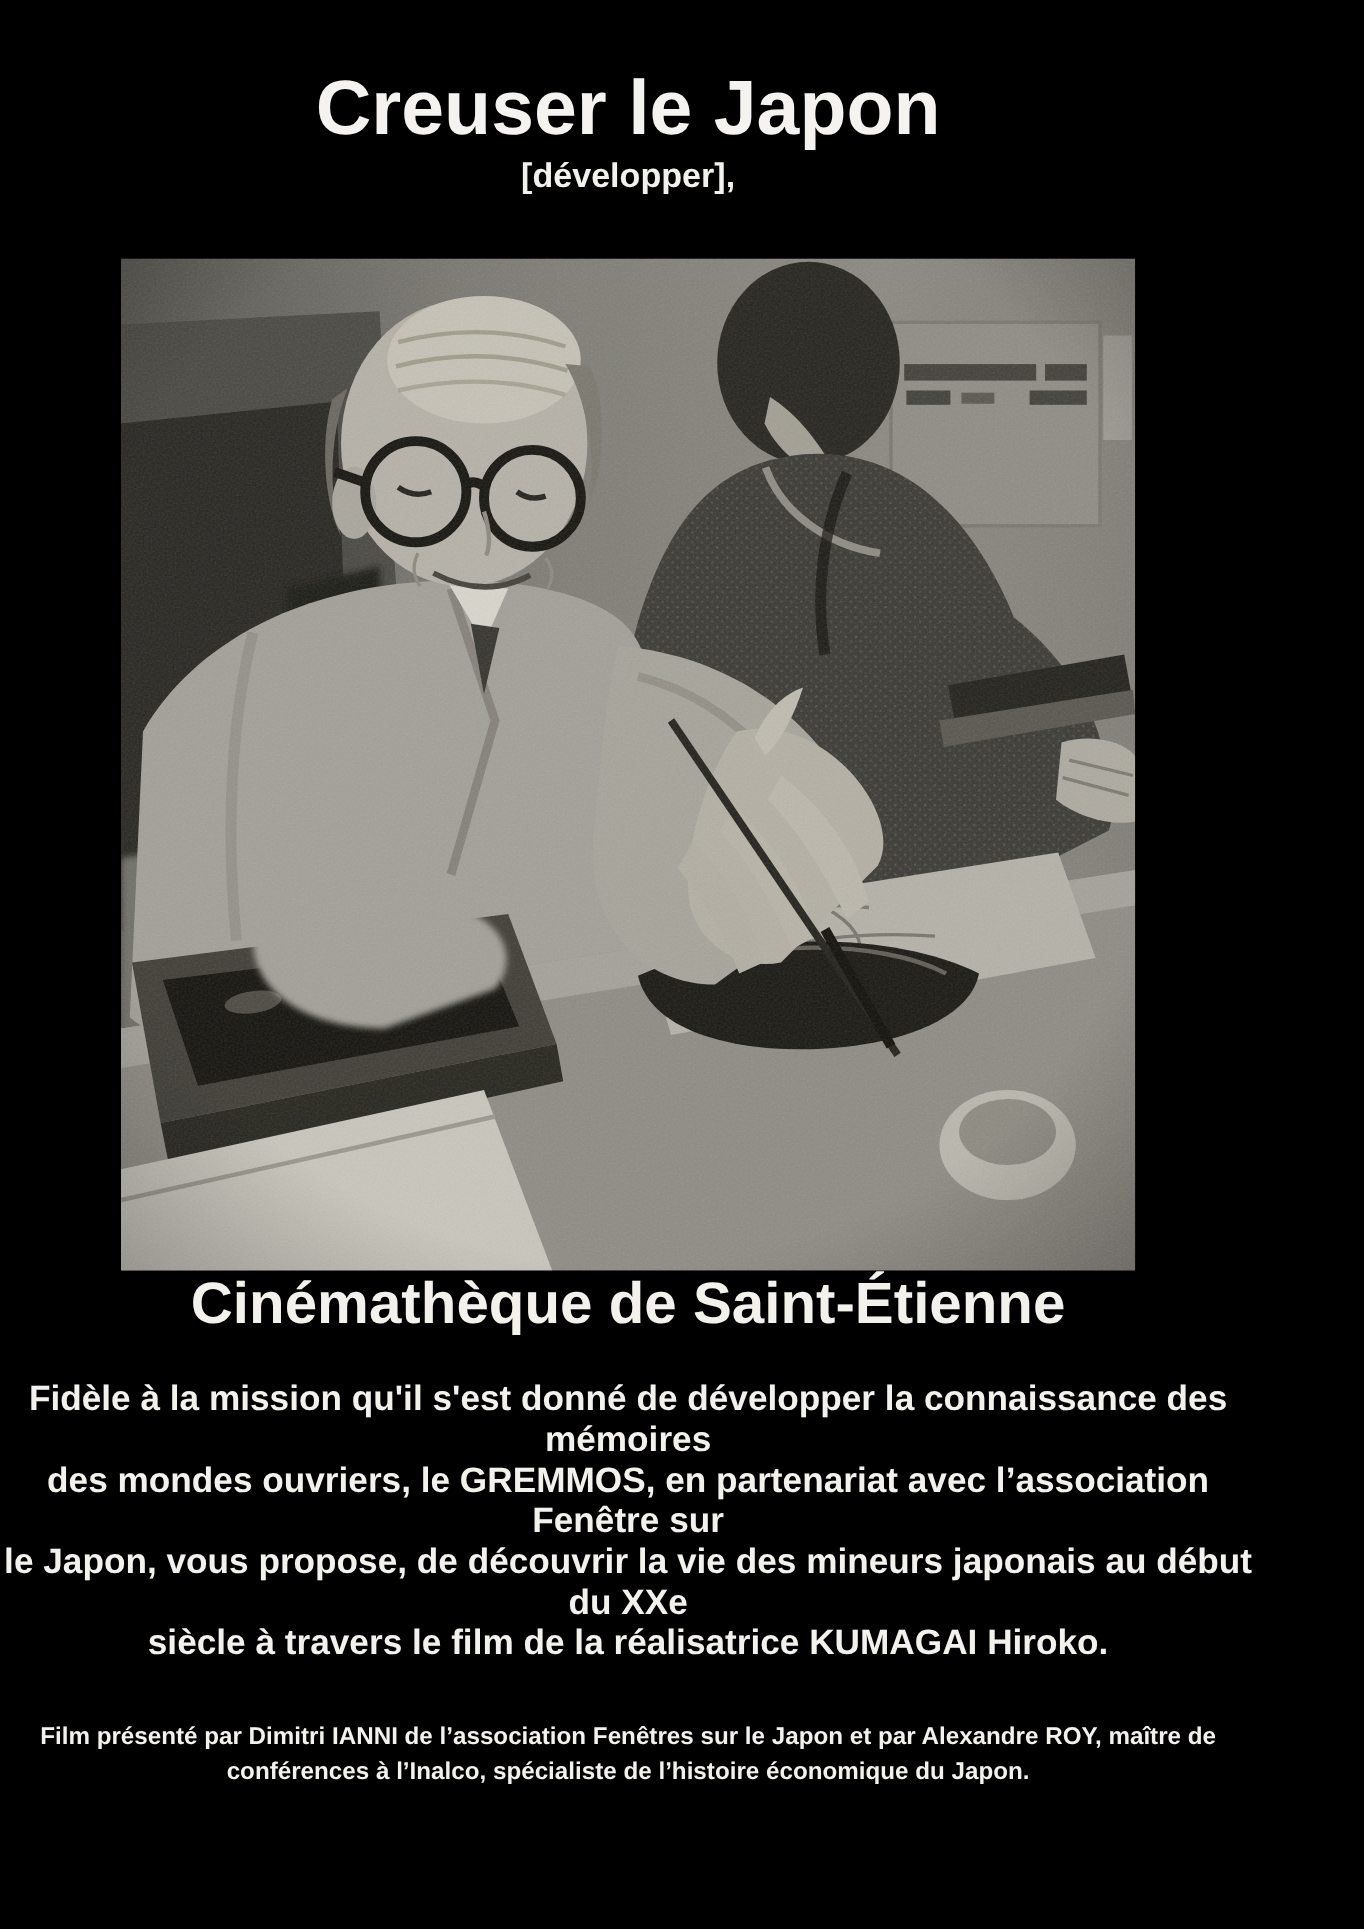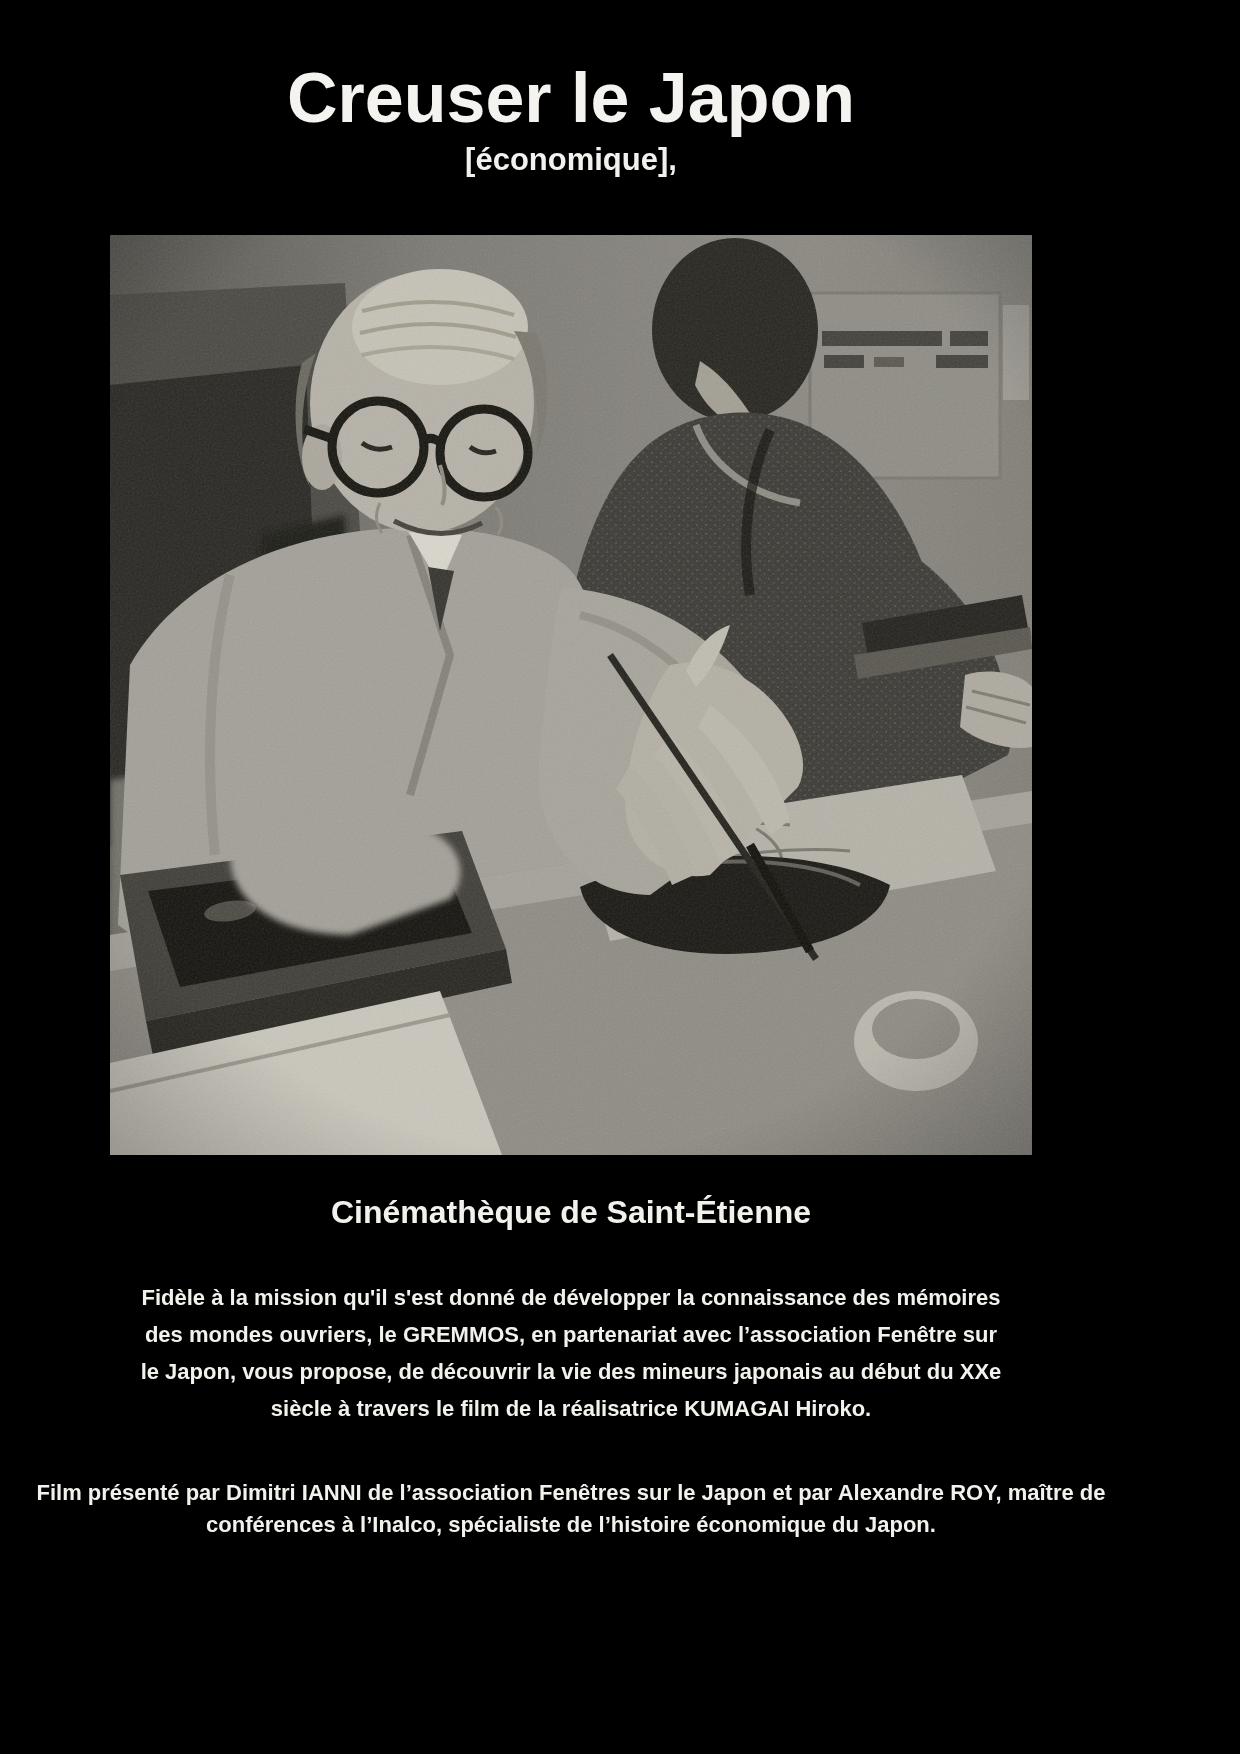--- a/index.html
+++ b/index.html
@@ -49,46 +49,46 @@
   .photo-wrap svg {
     display: block;
     filter: blur(0.7px);
   }
   .date-line {
     margin-top: 60px;
     font-size: 40px;
     line-height: 46px;
   }
   .venue-line {
-    margin-top: 34px;
-    font-size: 32px;
+    margin-top: 8px;
+    font-size: 53px;
     line-height: 46px;
   }
   .description {
     margin: 44px auto 0 auto;
     width: 1140px;
-    font-size: 22px;
+    font-size: 32px;
     line-height: 37px;
   }
   .credits {
     margin: 50px auto 4px auto;
     width: 1100px;
     font-size: 22px;
     line-height: 32px;
   }
 </style>
 </head>
 <body>
 
 <div class="poster">
 
   <h1 class="title">Creuser le Japon</h1>
 
 
-  <div class="subtitle-jp">[économique],</div>
+  <div class="subtitle-jp">[développer],</div>
 
   <div class="photo-wrap">
     <svg width="922" height="920" viewBox="0 0 922 920" role="img" aria-label="Photographie noir et blanc : un homme âgé à lunettes rondes dessinant au pinceau à une table, une femme en kimono sombre à ses côtés">
       <defs>
         <linearGradient id="wallG" x1="0" y1="0" x2="1" y2="0">
           <stop offset="0" stop-color="#56554f"></stop>
           <stop offset="0.35" stop-color="#7c7a73"></stop>
           <stop offset="0.75" stop-color="#8b8981"></stop>
           <stop offset="1" stop-color="#817f77"></stop>
         </linearGradient>

